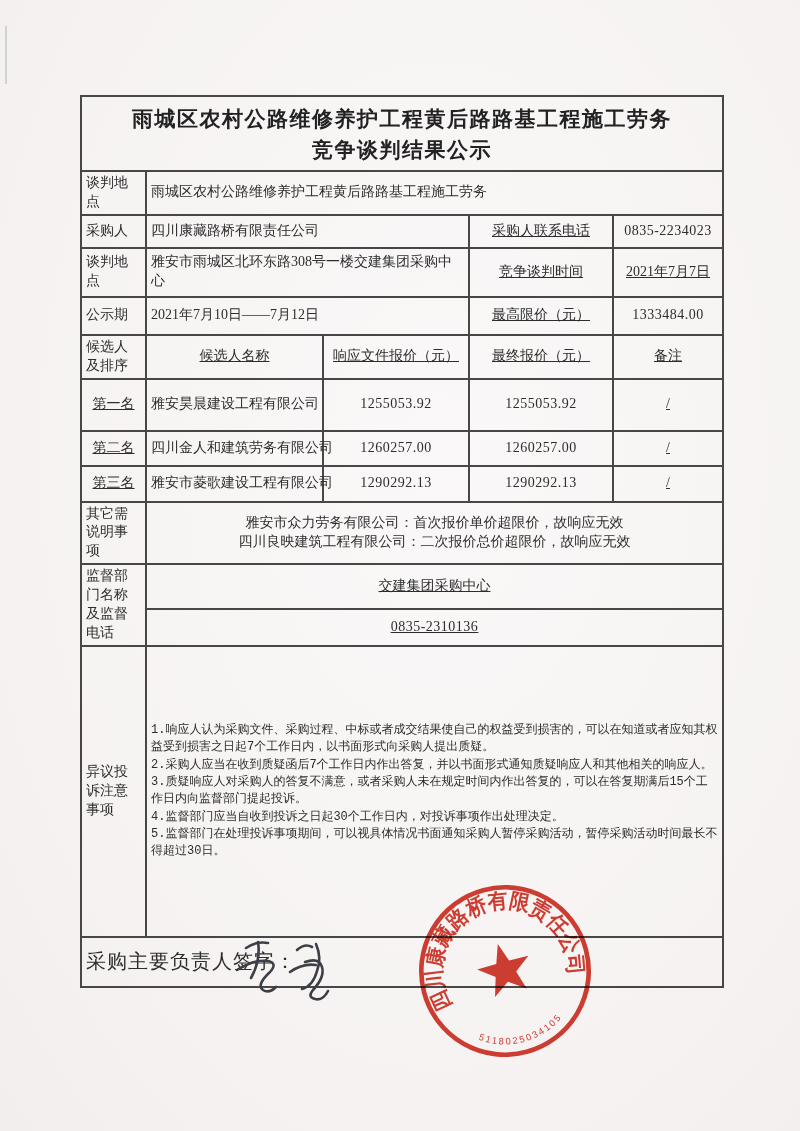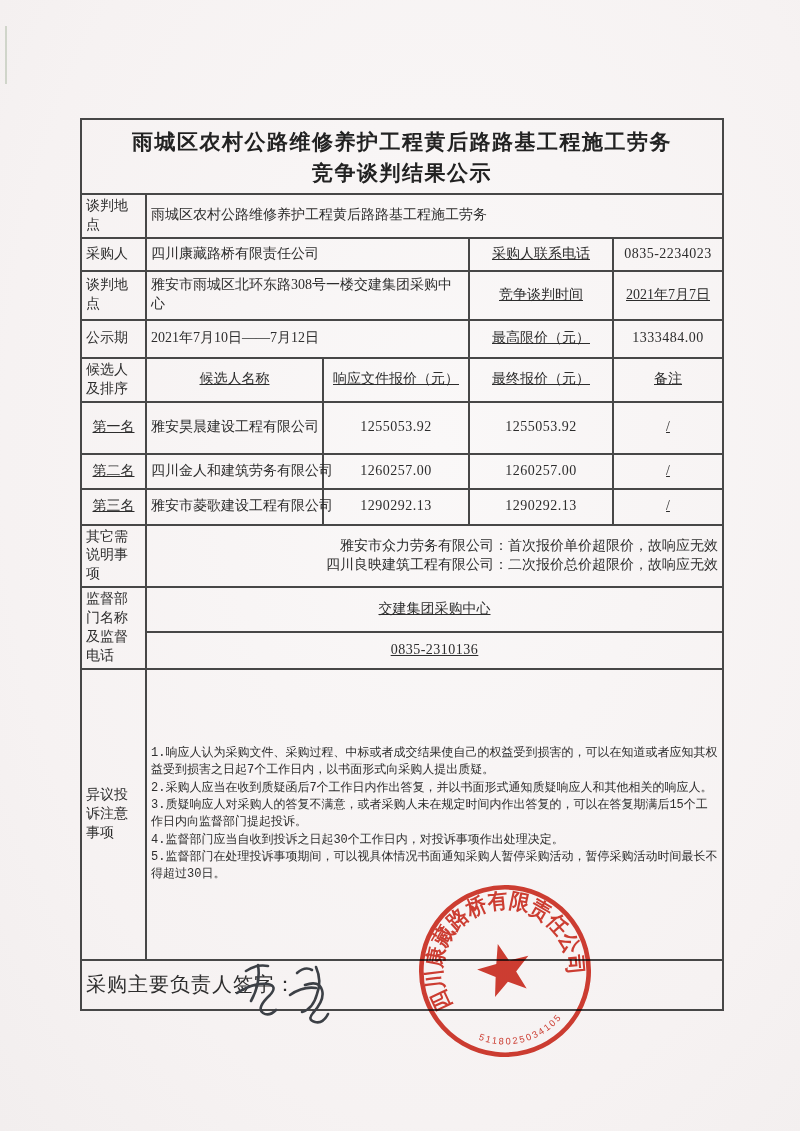--- a/index.html
+++ b/index.html
@@ -9,21 +9,21 @@
     background:#f7f4f4;
     background-image:radial-gradient(ellipse at 55% 40%, #faf8f8 0%, #f6f2f2 70%, #f2eeee 100%);
     overflow:hidden;
     font-family:"Liberation Serif","DejaVu Serif",serif;
     color:#2d2d2d;
   }
   .scan-artifact{
     position:absolute;left:5px;top:26px;width:2px;height:58px;
     background:#c9d0c3;opacity:.85;
   }
-  .sheet{position:absolute;left:80px;top:95px;margin-top:23px;}
+  .sheet{position:absolute;left:80px;top:95px;}
   table.doc{
     border-collapse:collapse;table-layout:fixed;width:642px;
   }
   table.doc td{
     border:2px solid #474747;
     vertical-align:middle;
     padding:2px 4px;
     font-size:14px;
     line-height:1.35;
     overflow:visible;
@@ -32,21 +32,21 @@
   .title-line{
     text-align:center;
     font-family:"Liberation Sans","DejaVu Sans",sans-serif;
     font-weight:bold;font-size:21px;line-height:31px;letter-spacing:1.5px;color:#222;
   }
   .lbl{padding:2px 3px;}
   .ctr{text-align:center;text-decoration:underline;}
   .name-cell{white-space:nowrap;font-size:13px;padding-left:4px;}
   .num{font-family:"Liberation Serif","DejaVu Serif",serif;text-align:center;font-size:13.5px;letter-spacing:.5px;}
   .small-num{font-size:12px;}
-  .notes-cell{text-align:right;line-height:1.6;}
+  .notes-cell{text-align:center;line-height:1.6;}
   .dispute-cell{padding:6px 8px;}
   .dispute-box p{margin:0;line-height:1.45;font-size:12px;text-align:left;font-family:Liberation Mono, monospace;}
   .sig-cell{position:relative;padding-left:8px;}
   .sig-label{font-size:20px;letter-spacing:1px;font-family:Liberation Serif, serif;}
   .sig-svg{position:absolute;left:148px;top:-6px;z-index:2;}
   .seal{
     position:absolute;left:412px;top:878px;width:186px;height:186px;z-index:3;
     mix-blend-mode:multiply;opacity:.92;
     transform:rotate(-13deg);
   }

